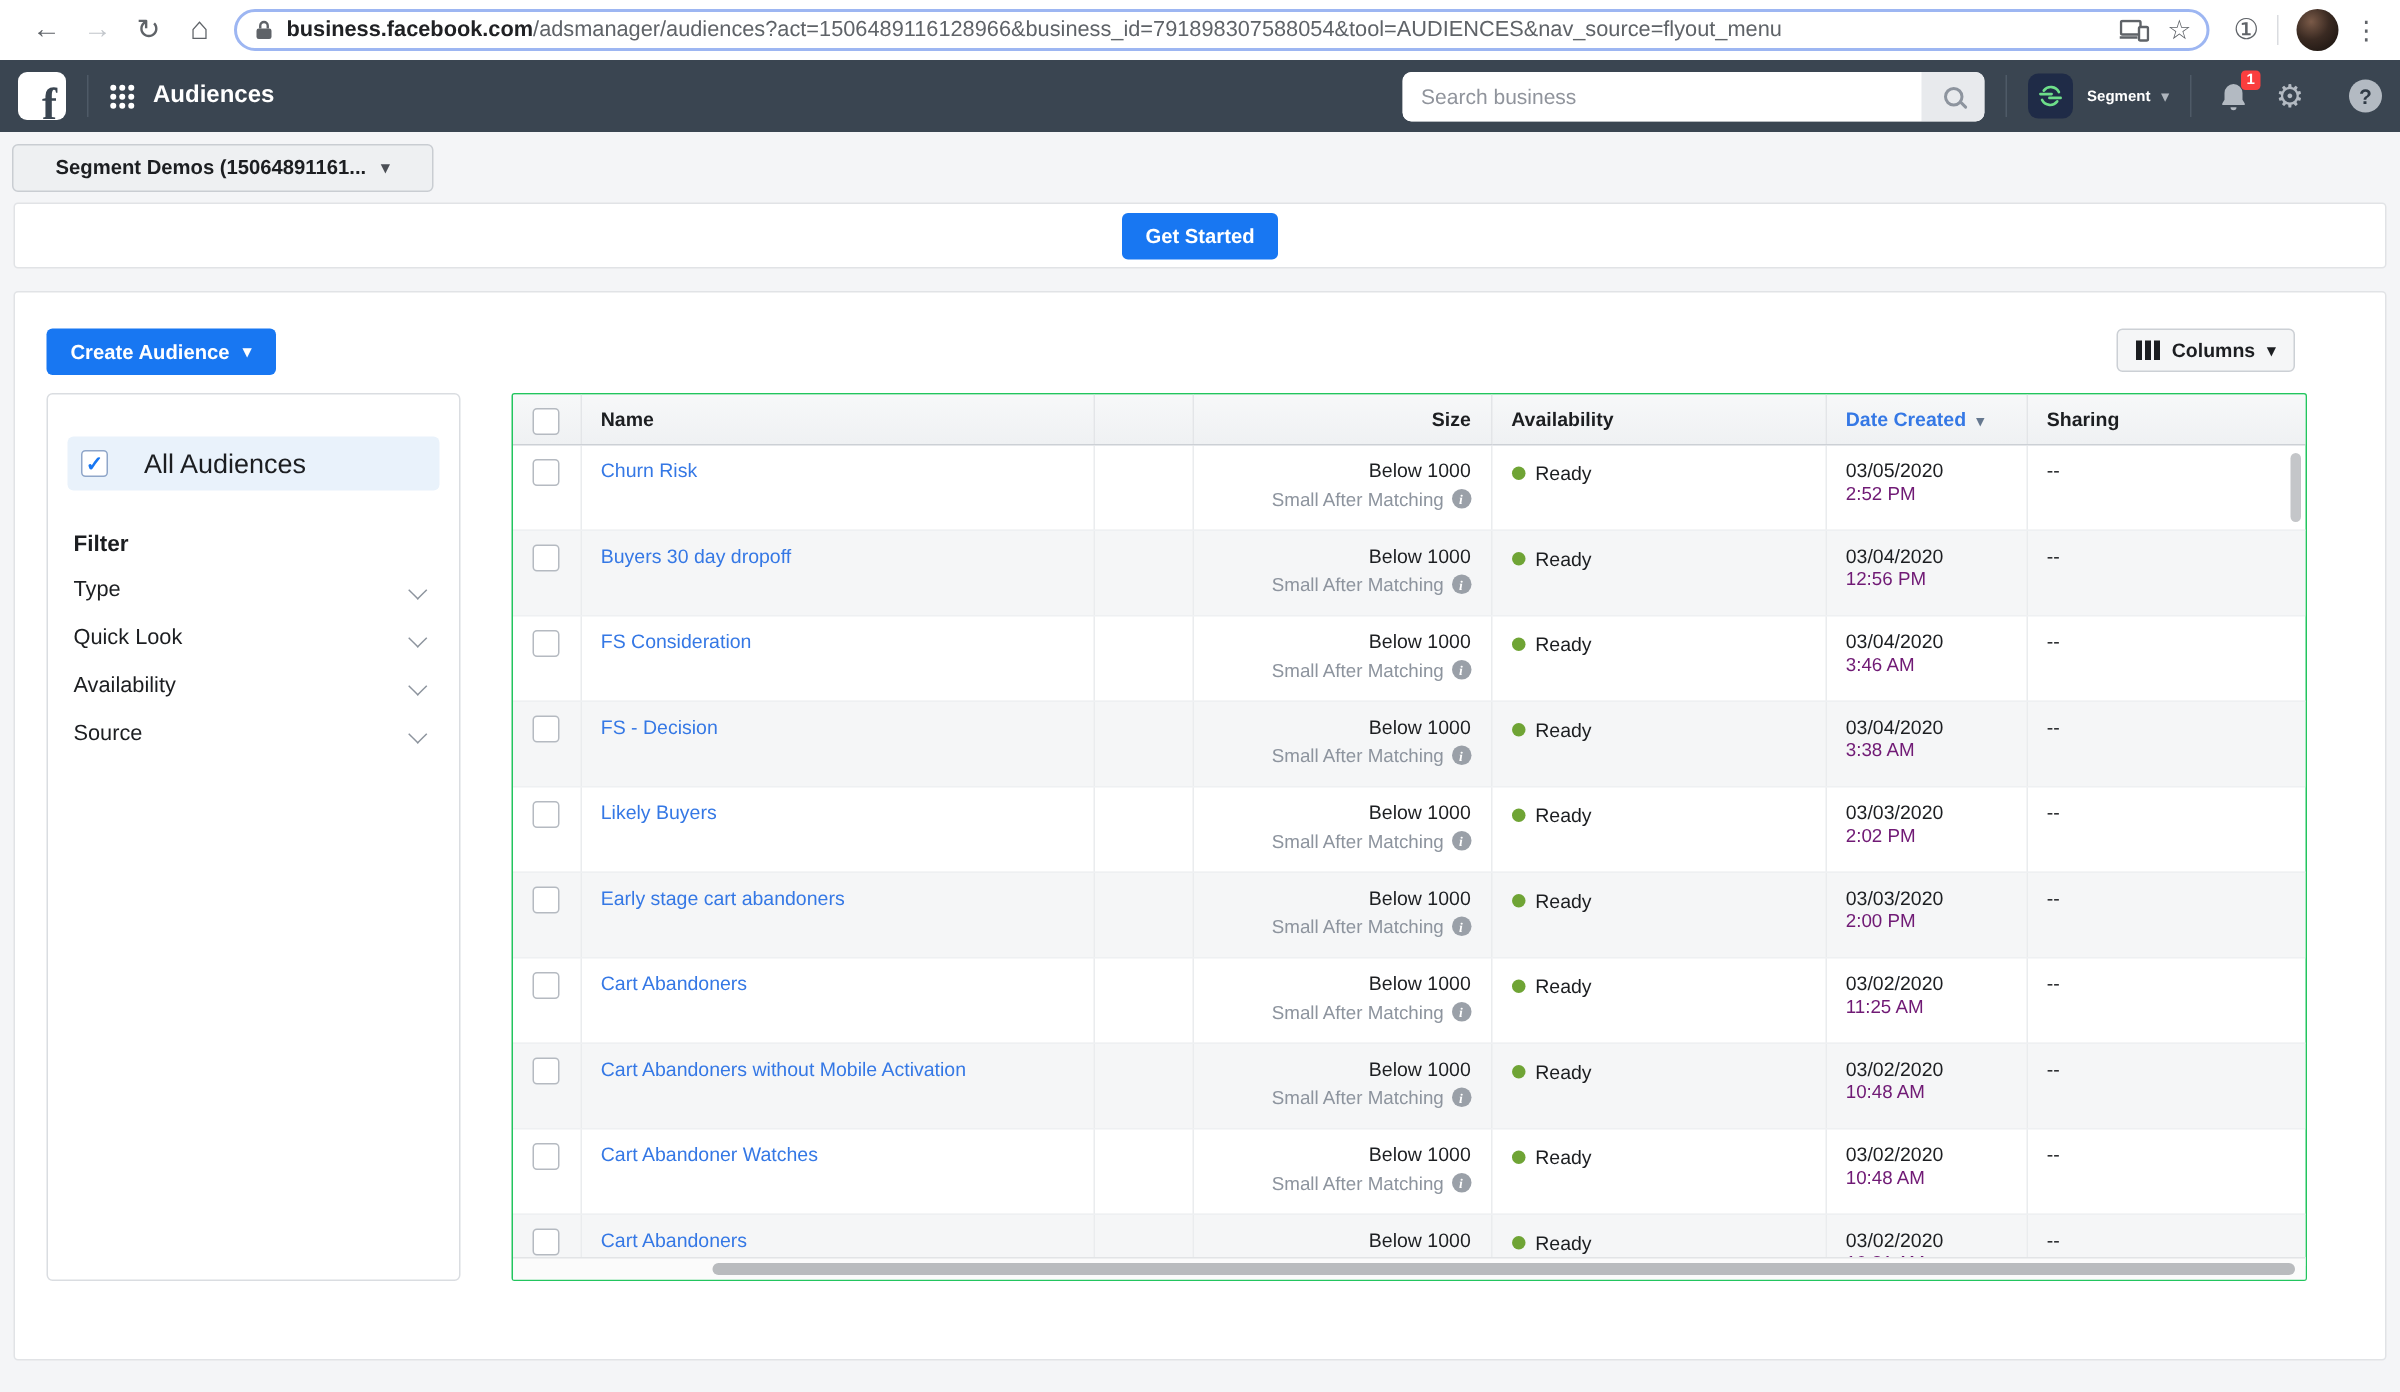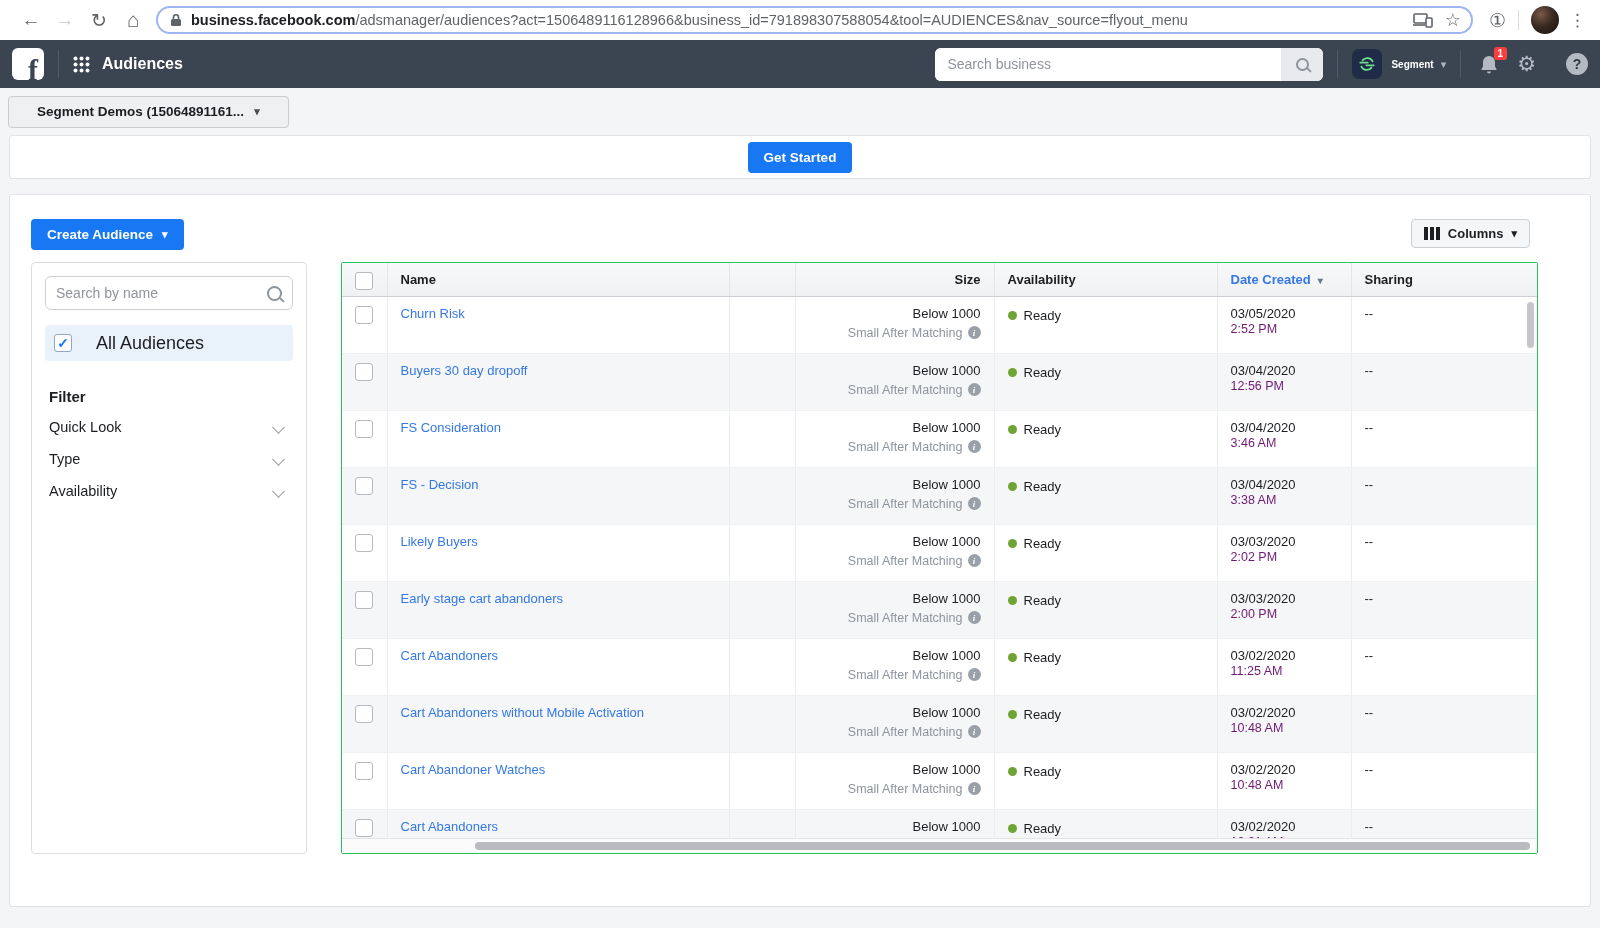--- a/index.html
+++ b/index.html
@@ -228,39 +228,39 @@
           <i></i>
         </span>
       <span>Columns</span>
       <span class="caret" style="color:#1c1e21">▾</span>
     </button>
   </div>
 
   <div class="content-row">
 
     <div class="side-panel">
-      <div class="name-search">
-        <input placeholder="Search by name" style="">
-        <span class="mag" style="width:15px;height:15px;border-color:#8d949e"></span>
-      </div>
       <div class="all-aud">
         <span class="cb checked">✓</span>
         <span class="lbl">All Audiences</span>
       </div>
       <div class="filter-title">Filter</div>
       <div class="filter-item">
+        <span class="flbl">Type</span>
+        <span class="chev"></span>
+      </div>
+      <div class="filter-item">
         <span class="flbl">Quick Look</span>
         <span class="chev"></span>
       </div>
       <div class="filter-item">
-        <span class="flbl">Type</span>
+        <span class="flbl">Availability</span>
         <span class="chev"></span>
       </div>
       <div class="filter-item">
-        <span class="flbl">Availability</span>
+        <span class="flbl">Source</span>
         <span class="chev"></span>
       </div>
     </div>
 
     <div class="table-wrap">
       <div class="table-viewport">
         <table>
           <colgroup>
             <col class="c-check">
               <col class="c-name">

